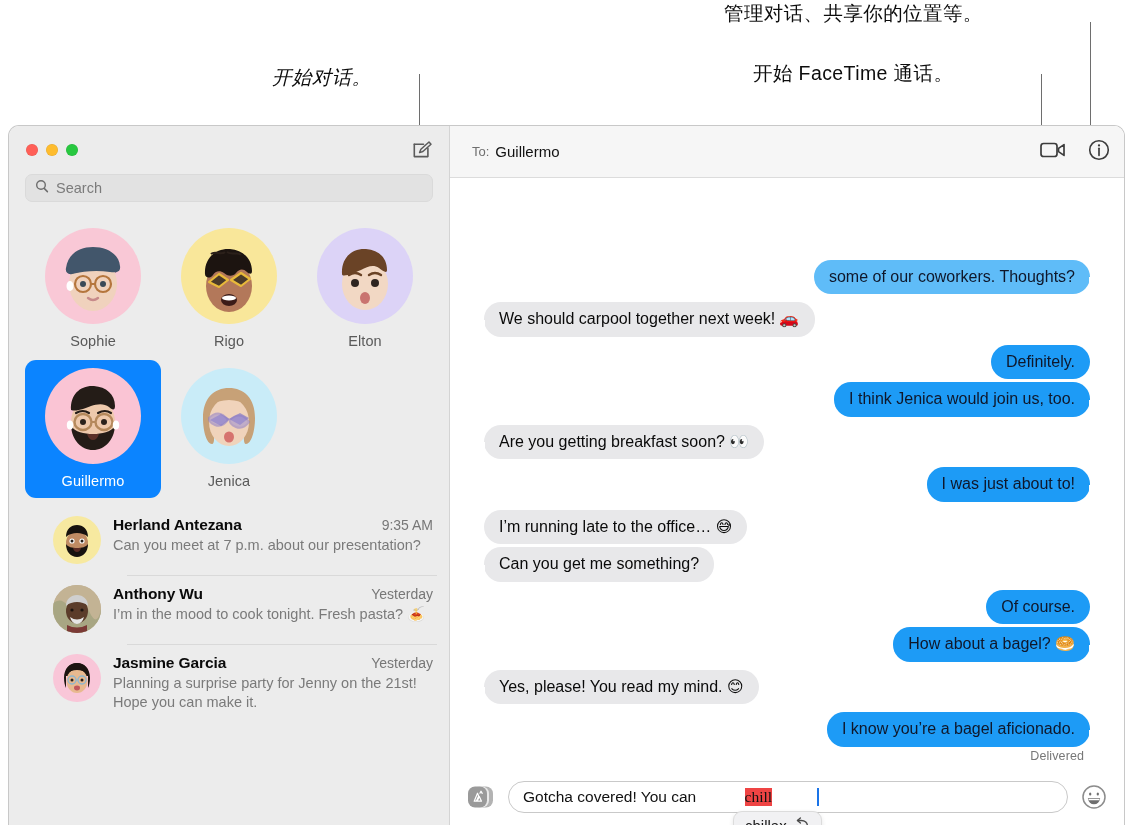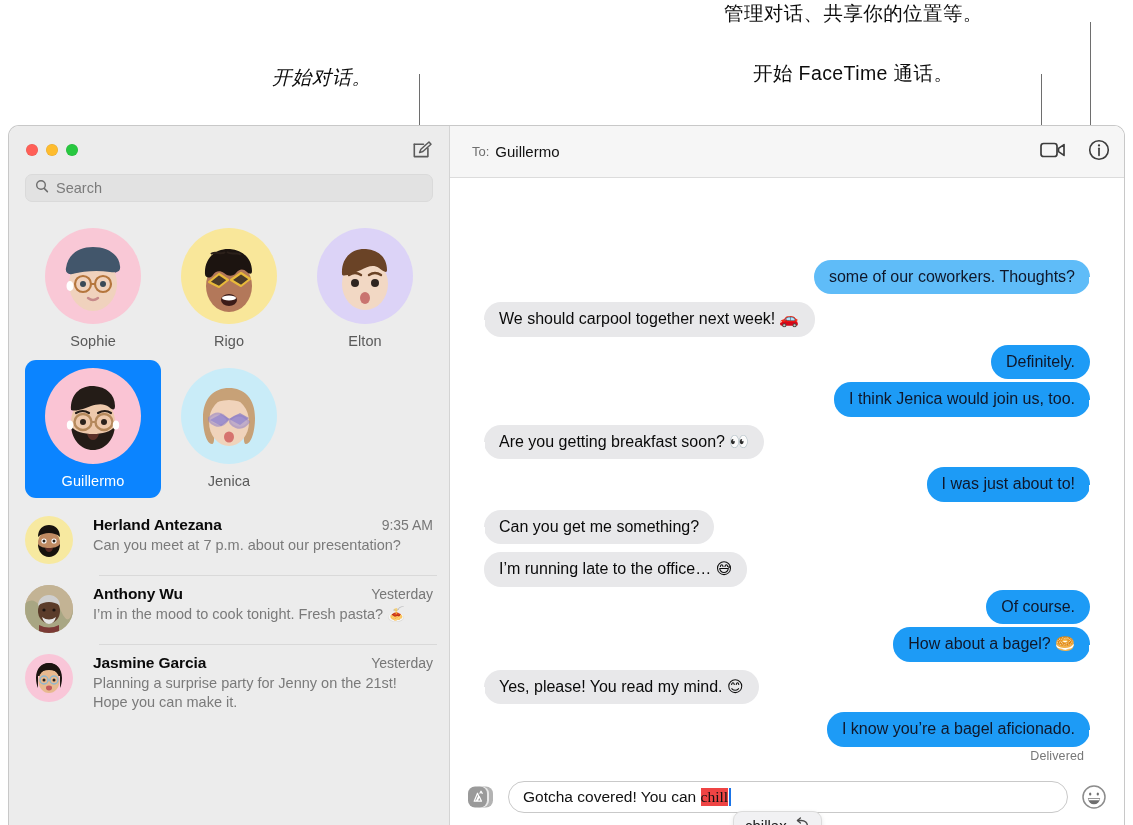--- a/index.html
+++ b/index.html
@@ -119,24 +119,25 @@
     font-size: 14.5px;
     color: #595959;
     letter-spacing: .1px;
   }
   .avatar-cell.selected .avatar-name { color: #ffffff; }
 
   
   .conv-list { padding: 4px 0 0 0; }
   .conv-row {
     display: flex;
-    gap: 20px;
+    gap: 12px;
     padding: 10px 16px 11px 16px;
     position: relative;
     cursor: pointer;
+    margin-left: 28px;
   }
   .conv-row + .conv-row::before {
     content: "";
     position: absolute;
     left: 90px; right: 12px; top: 0;
     height: 1px;
     background: #d9d9d9;
   }
   .conv-avatar {
     width: 48px; height: 48px;
@@ -301,20 +302,21 @@
     flex: 1;
     height: 32px;
     border: 1px solid #c9c9c9;
     border-radius: 16px;
     display: flex;
     align-items: center;
     padding: 0 14px;
     background: #fff;
     position: relative;
     cursor: text;
+    gap: 44px;
   }
   .input-text {
     font-size: 15.5px;
     color: #111;
     white-space: pre;
   }
   .input-sel {
     background: #ef4444;
     color: #111;
     font-family: Liberation Serif, serif;
@@ -595,26 +597,26 @@
       </div>
 
       <div class="msg-row received">
         <div class="bubble received tail-left">Are you getting breakfast soon? 👀</div>
       </div>
 
       <div class="msg-row sent">
         <div class="bubble sent tail-right">I was just about to!</div>
       </div>
 
+      <div class="msg-row received" style="margin-bottom:3px">
+        <div class="bubble received">I’m running late to the office… 😅</div>
+      </div>
+
       <div class="msg-row received">
         <div class="bubble received tail-left">Can you get me something?</div>
-      </div>
-
-      <div class="msg-row received" style="margin-bottom:3px">
-        <div class="bubble received">I’m running late to the office… 😅</div>
       </div>
 
       <div class="msg-row sent" style="margin-bottom:3px">
         <div class="bubble sent">Of course.</div>
       </div>
 
       <div class="msg-row sent">
         <div class="bubble sent tail-right">How about a bagel? 🥯</div>
       </div>
 

